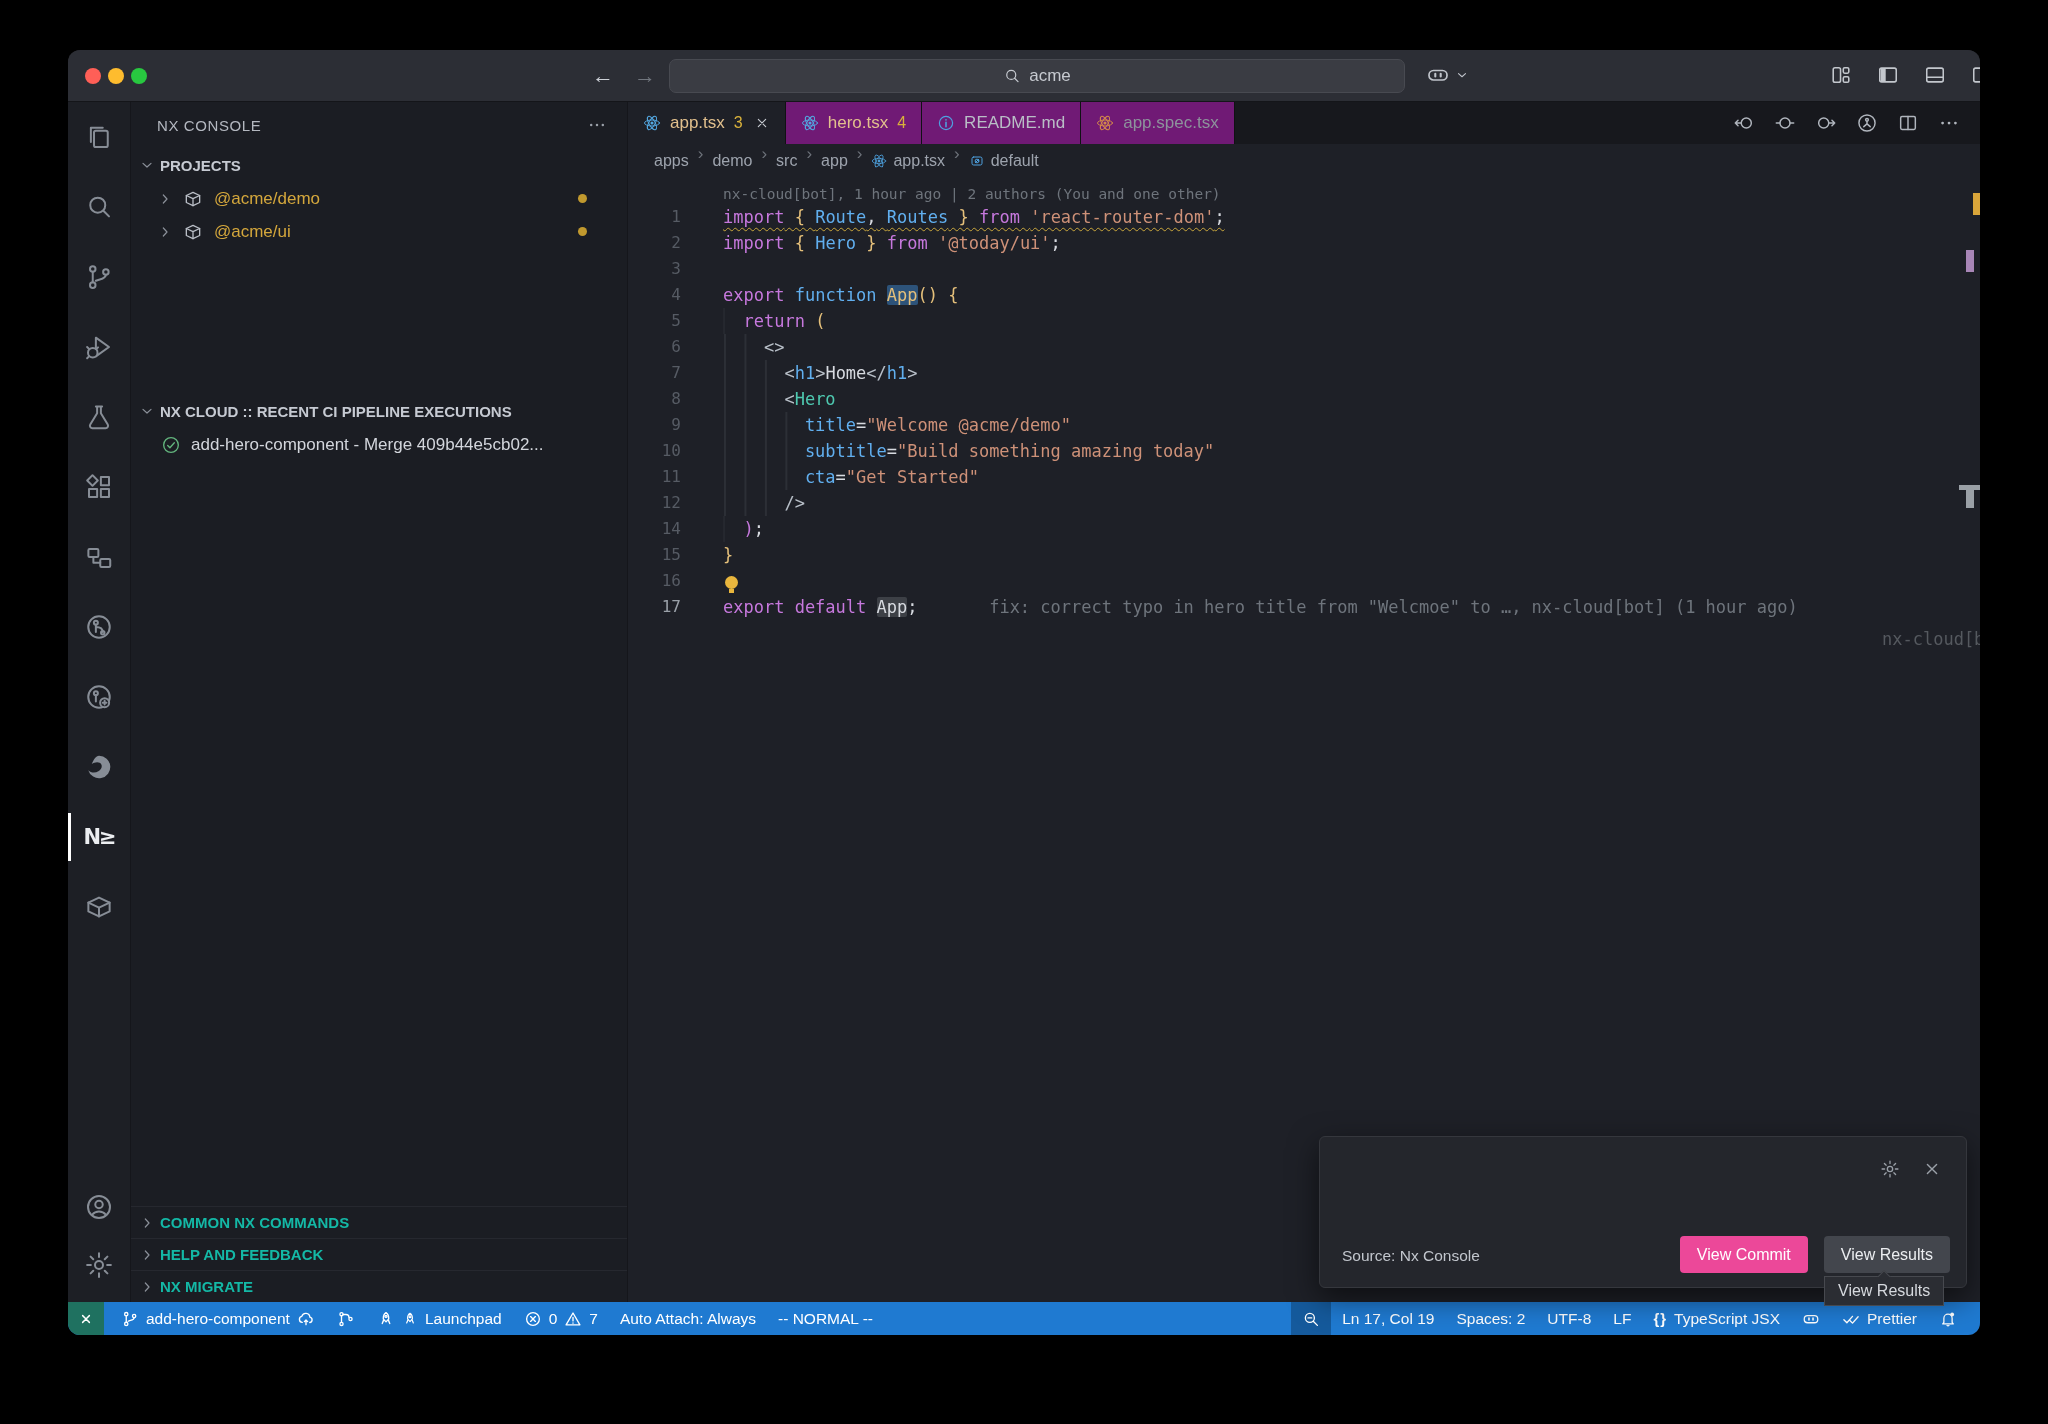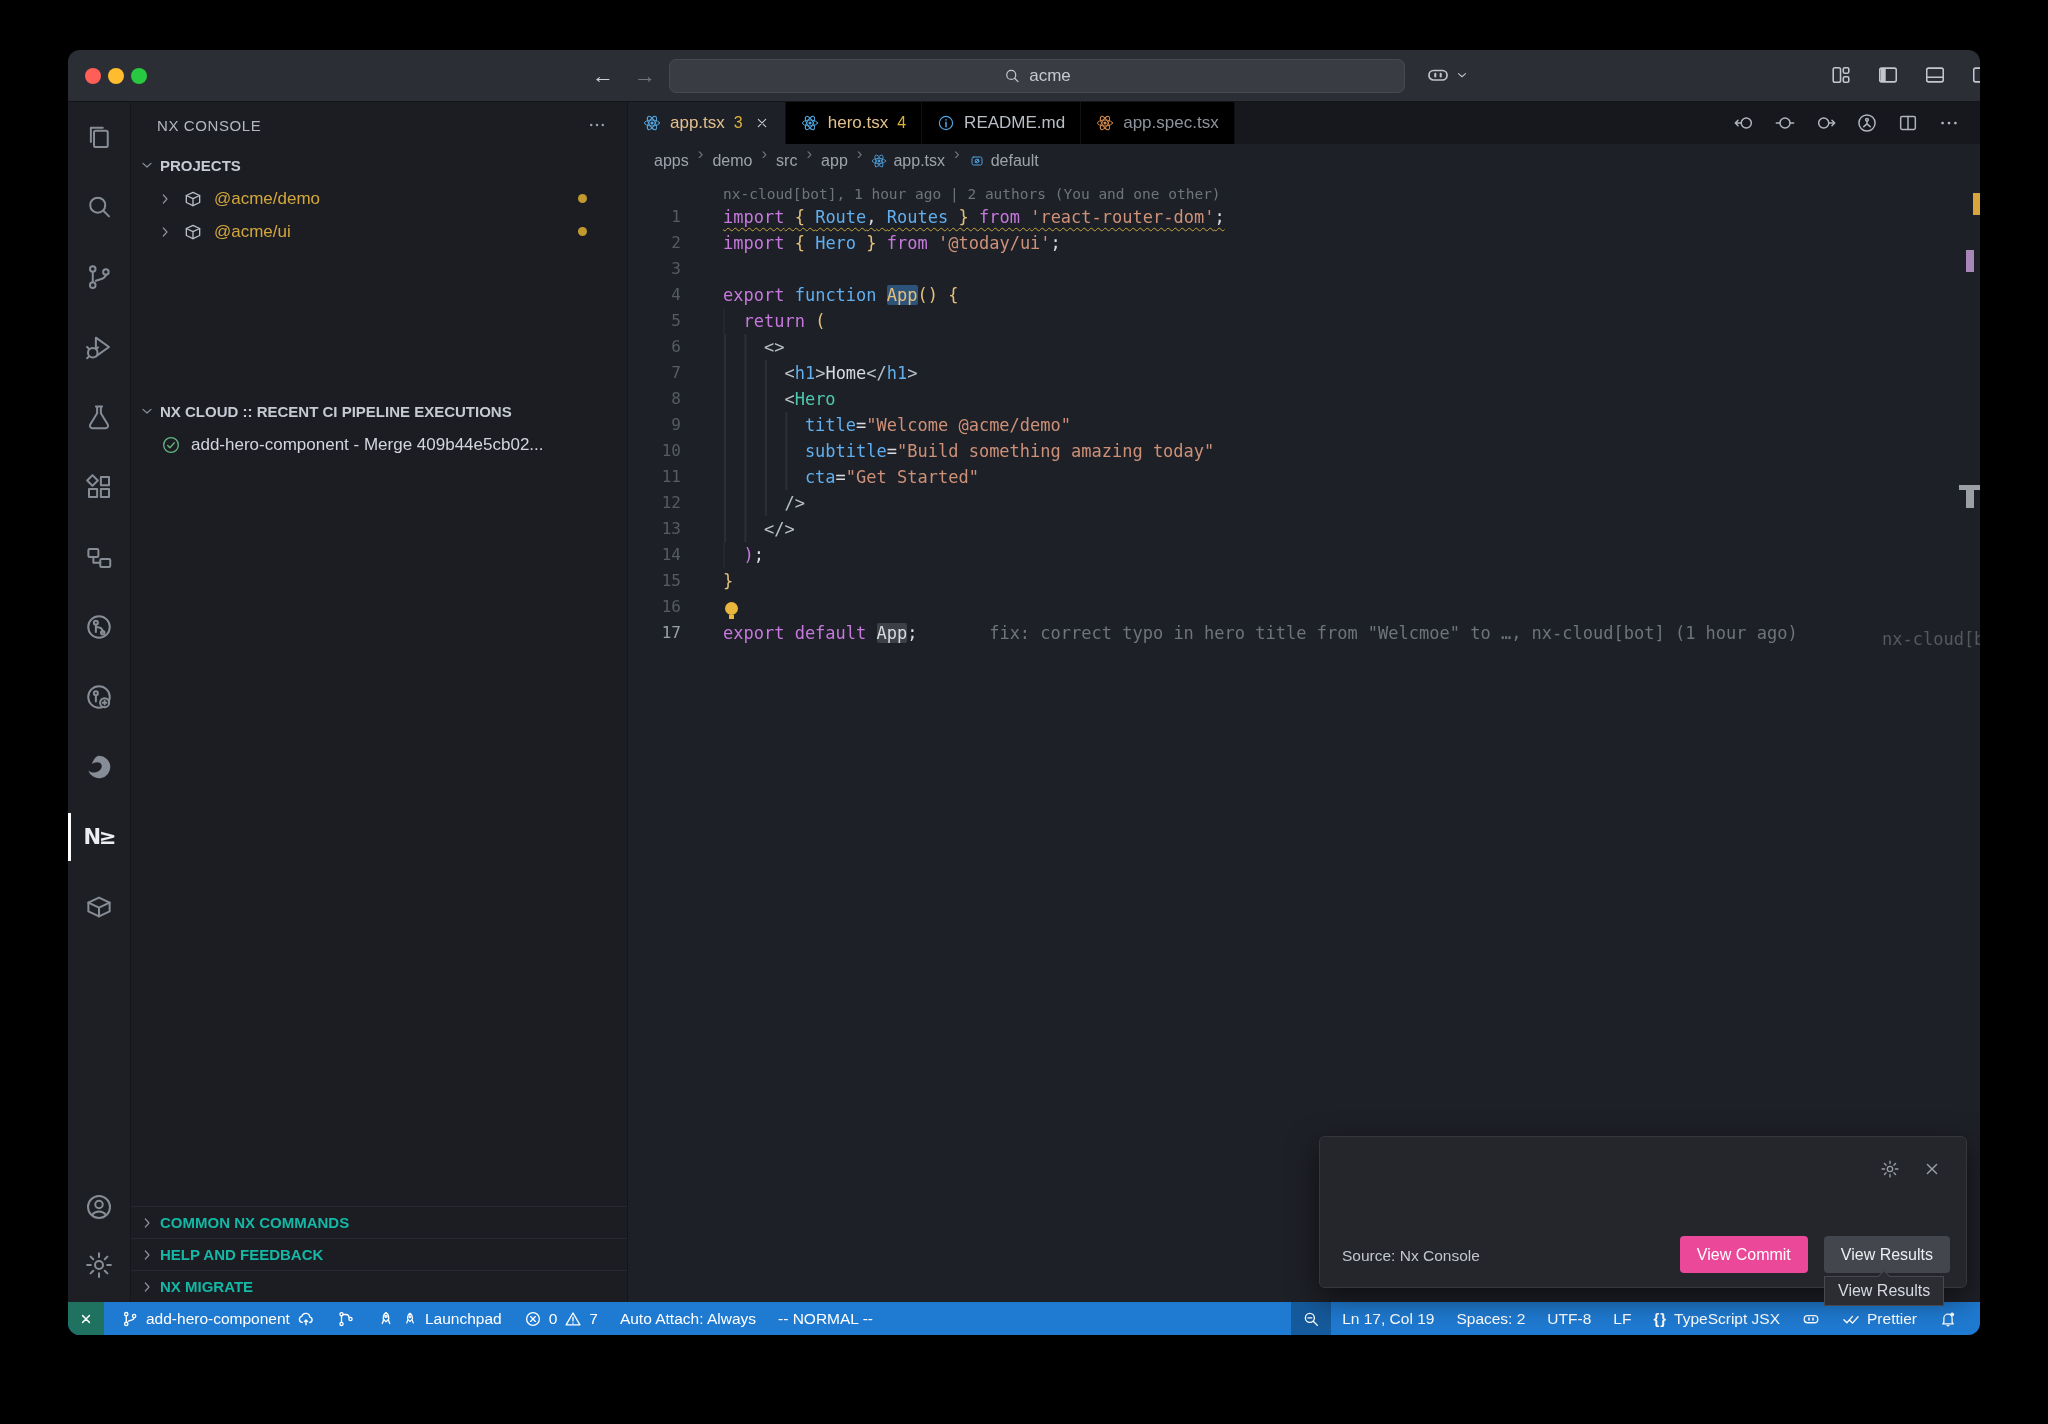--- a/index.html
+++ b/index.html
@@ -52,21 +52,21 @@
   .cloud-item{height:33px;display:flex;align-items:center;gap:10px;padding-left:30px;font-size:17px;
     color:#d3d6dc;cursor:pointer;}
   .cloud-item .chk{color:#63b57e;}
   .sb-bottom{margin-top:auto;}
   .sb-collapsed{height:32px;border-top:1px solid #26282f;display:flex;align-items:center;gap:5px;
     font-weight:700;font-size:15px;color:#14b8a6;padding-left:8px;cursor:pointer;}
   .chev-ic{color:#8b9099;}
   
   .editor-col{flex:1;display:flex;flex-direction:column;background:#1e2027;min-width:0;}
   .tabbar{flex:0 0 42px;background:#17181d;display:flex;align-items:stretch;}
-  .tab{display:flex;align-items:center;gap:9px;padding:0 15px;font-size:17px;background:#000000;
+  .tab{display:flex;align-items:center;gap:9px;padding:0 15px;font-size:17px;background:#701a75;
     border-right:1px solid #101114;cursor:pointer;white-space:nowrap;}
   .tab.active{background:#1e2027;}
   .tab .badge{font-size:16px;color:#d9b13b;}
   .tab .tclose{color:#c9cdd3;margin-left:2px;}
   .editor-actions{margin-left:auto;display:flex;align-items:center;gap:19px;color:#b0b5bd;padding-right:20px;}
   .breadcrumb{flex:0 0 34px;display:flex;gap:9px;padding-left:26px;font-size:16px;color:#9da3ad;}
   .bc-sep{color:#6d727a;font-size:17px;}
   .bc-item{display:flex;align-items:center;gap:6px;cursor:pointer;}
   
   .code-area{flex:1;position:relative;font-family:"DejaVu Sans Mono",monospace;font-size:17px;
@@ -590,24 +590,20 @@
             </div>
             <div class="code-row">
               <span class="gutter">11</span>
               <span class="code-text"><span class="indent" style="width: 8ch;"></span><span><span class="c-var">cta</span><span class="c-fg">=</span><span class="c-str">"Get Started"</span></span></span>
             </div>
             <div class="code-row">
               <span class="gutter">12</span>
               <span class="code-text"><span class="indent" style="width: 6ch;"></span><span><span class="c-angle">/&gt;</span></span></span>
             </div>
             <div class="code-row">
-              <span class="gutter">13</span>
-              <span class="code-text"><span class="indent" style="width: 4ch;"></span><span><span class="c-angle">&lt;/&gt;</span></span></span>
-            </div>
-            <div class="code-row">
               <span class="gutter">14</span>
               <span class="code-text"><span class="indent" style="width: 2ch;"></span><span><span class="c-paren">)</span><span class="c-fg">;</span></span></span>
             </div>
             <div class="code-row">
               <span class="gutter">15</span>
               <span class="code-text"><span><span class="c-brace">}</span></span></span>
             </div>
             <div class="code-row">
               <span class="gutter">16</span>
               <span class="code-text"><span></span><span class="bulb"></span></span>

